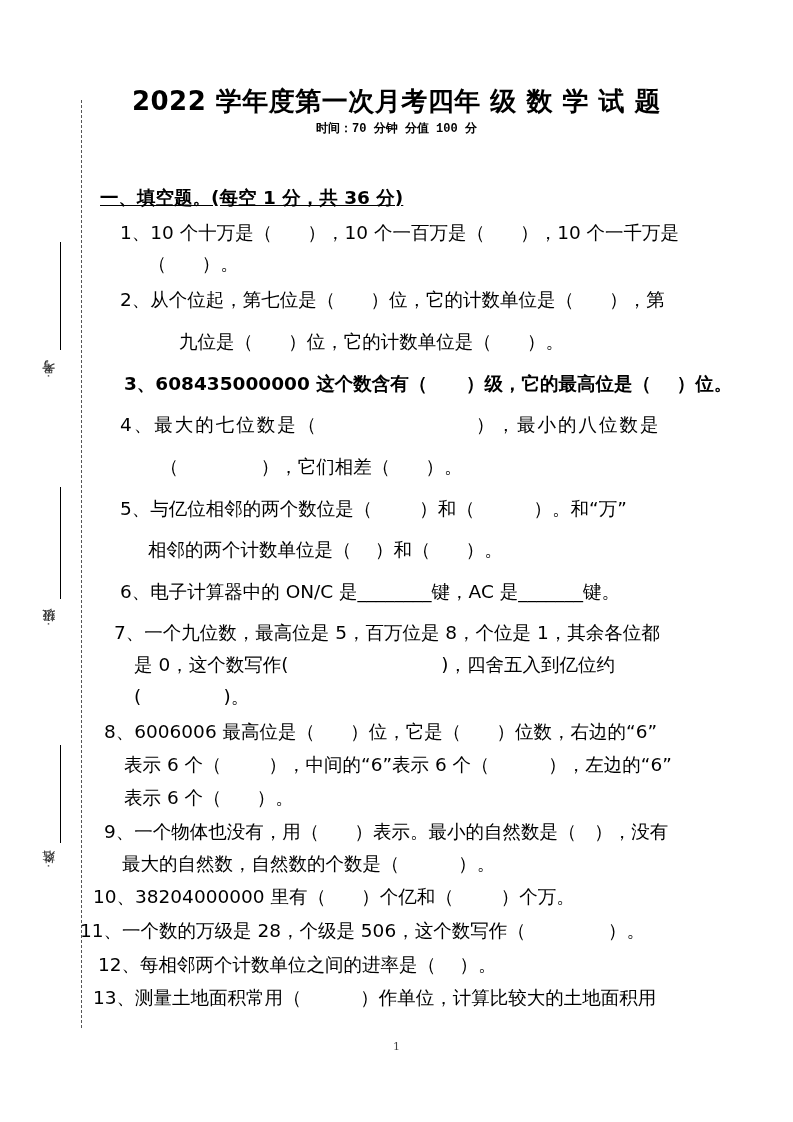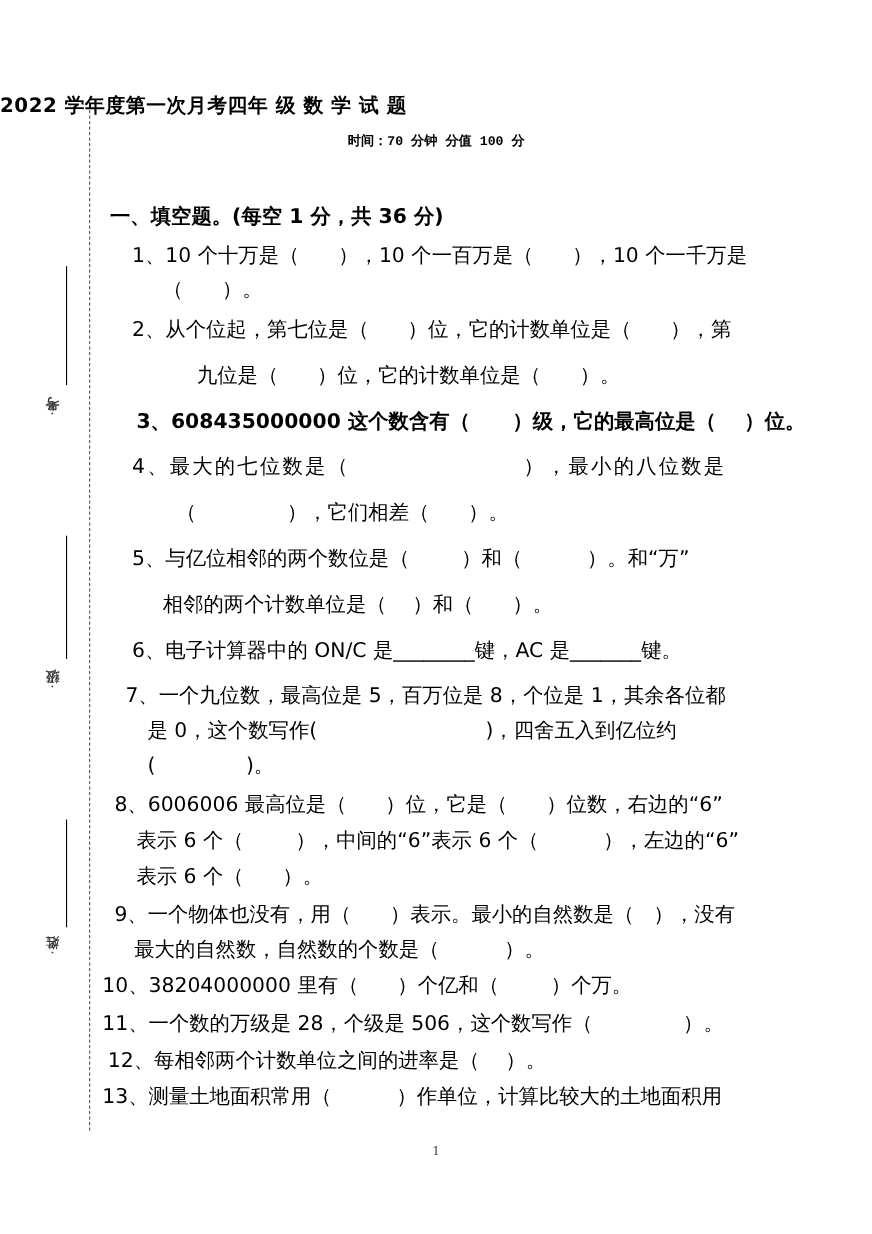--- a/index.html
+++ b/index.html
@@ -16,34 +16,34 @@
       position: absolute; left: 60px; width: 0; border-left: 1.5px solid #000;
     }
     .side-label {
       position: absolute; left: 40px; width: 30px;
       font-size: 13px; color: #333;
       writing-mode: vertical-rl; transform: rotate(180deg);
       font-family: "DejaVu Serif", serif;
       text-align: center;
     }
     .title {
-      position: absolute; top: 84px; left: 0; width: 793px; 
+      position: absolute; top: 84px; left: 0; width: 793px; text-align: center;
       font-family: "DejaVu Sans", "Liberation Sans", sans-serif;
-      font-size: 18px; font-weight: bold; letter-spacing: 0.5px;
+      font-size: 26px; font-weight: bold; letter-spacing: 0.5px;
     }
     .subtitle {
       position: absolute; top: 120px; left: 0; width: 793px; text-align: center;
       font-size: 12px; font-weight: bold; font-family: Liberation Mono, monospace;
     }
     .line {
       position: absolute; white-space: pre;
       font-family: "DejaVu Sans", "Liberation Sans", sans-serif;
       font-size: 18.5px; line-height: 24px;
     }
-    .section { font-weight: bold; }
+    .section { font-weight: bold; text-decoration: underline; }
     .page-num {
       position: absolute; top: 1040px; left: 0; width: 793px; text-align: center;
       font-size: 11px; color: #444;
     }
   </style>
 </head>
 <body>
 
 <div class="dash-line"></div>
 
@@ -83,19 +83,19 @@
 
 <div class="line" style="top:720px;left:104px;">8、6006006 最高位是（      ）位，它是（      ）位数，右边的“6”</div>
 <div class="line" style="top:753px;left:124px;">表示 6 个（        ），中间的“6”表示 6 个（          ），左边的“6”</div>
 <div class="line" style="top:786px;left:124px;">表示 6 个（      ）。</div>
 
 <div class="line" style="top:820px;left:104px;">9、一个物体也没有，用（      ）表示。最小的自然数是（   ），没有</div>
 <div class="line" style="top:852px;left:122px;">最大的自然数，自然数的个数是（          ）。</div>
 
 <div class="line" style="top:885px;left:93px;">10、38204000000 里有（      ）个亿和（        ）个万。</div>
 
-<div class="line" style="top:919px;left:93px;">11、一个数的万级是 28，个级是 506，这个数写作（              ）。</div>
+<div class="line" style="top:919px;left:80px;">11、一个数的万级是 28，个级是 506，这个数写作（              ）。</div>
 
 <div class="line" style="top:953px;left:98px;">12、每相邻两个计数单位之间的进率是（    ）。</div>
 
 <div class="line" style="top:986px;left:93px;">13、测量土地面积常用（          ）作单位，计算比较大的土地面积用</div>
 
 <div class="page-num">1</div>
 
 </body></html>

